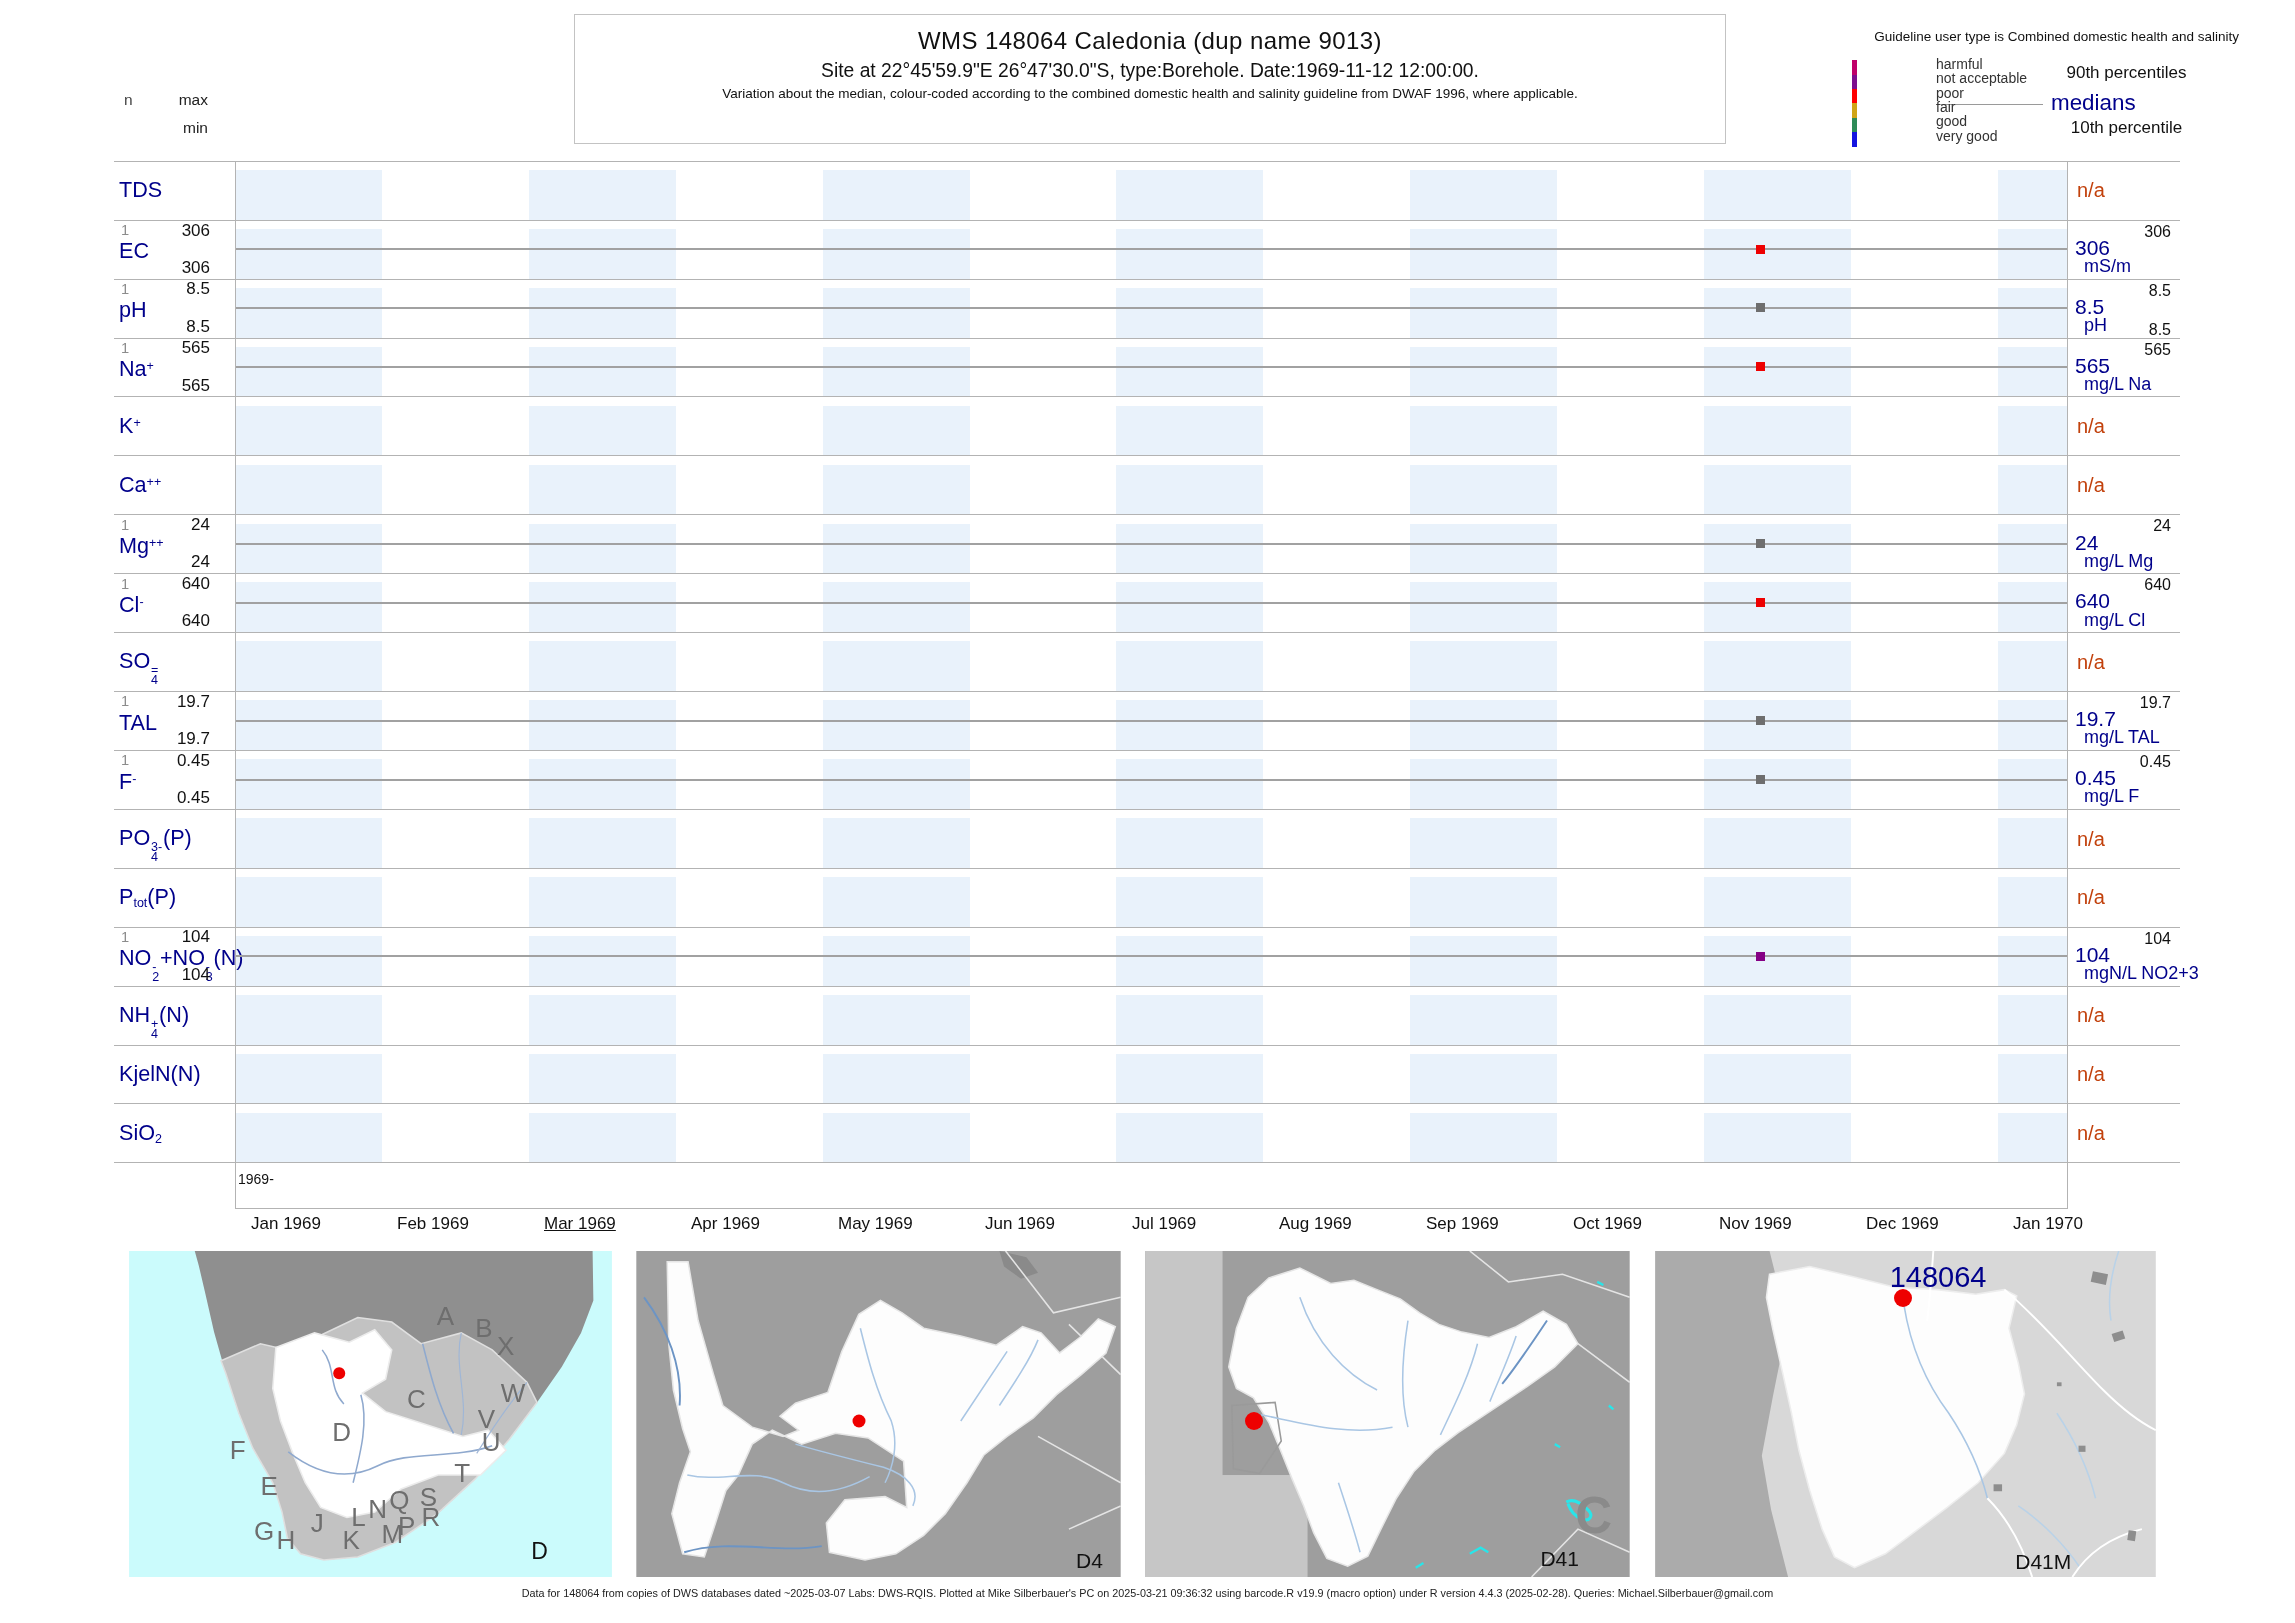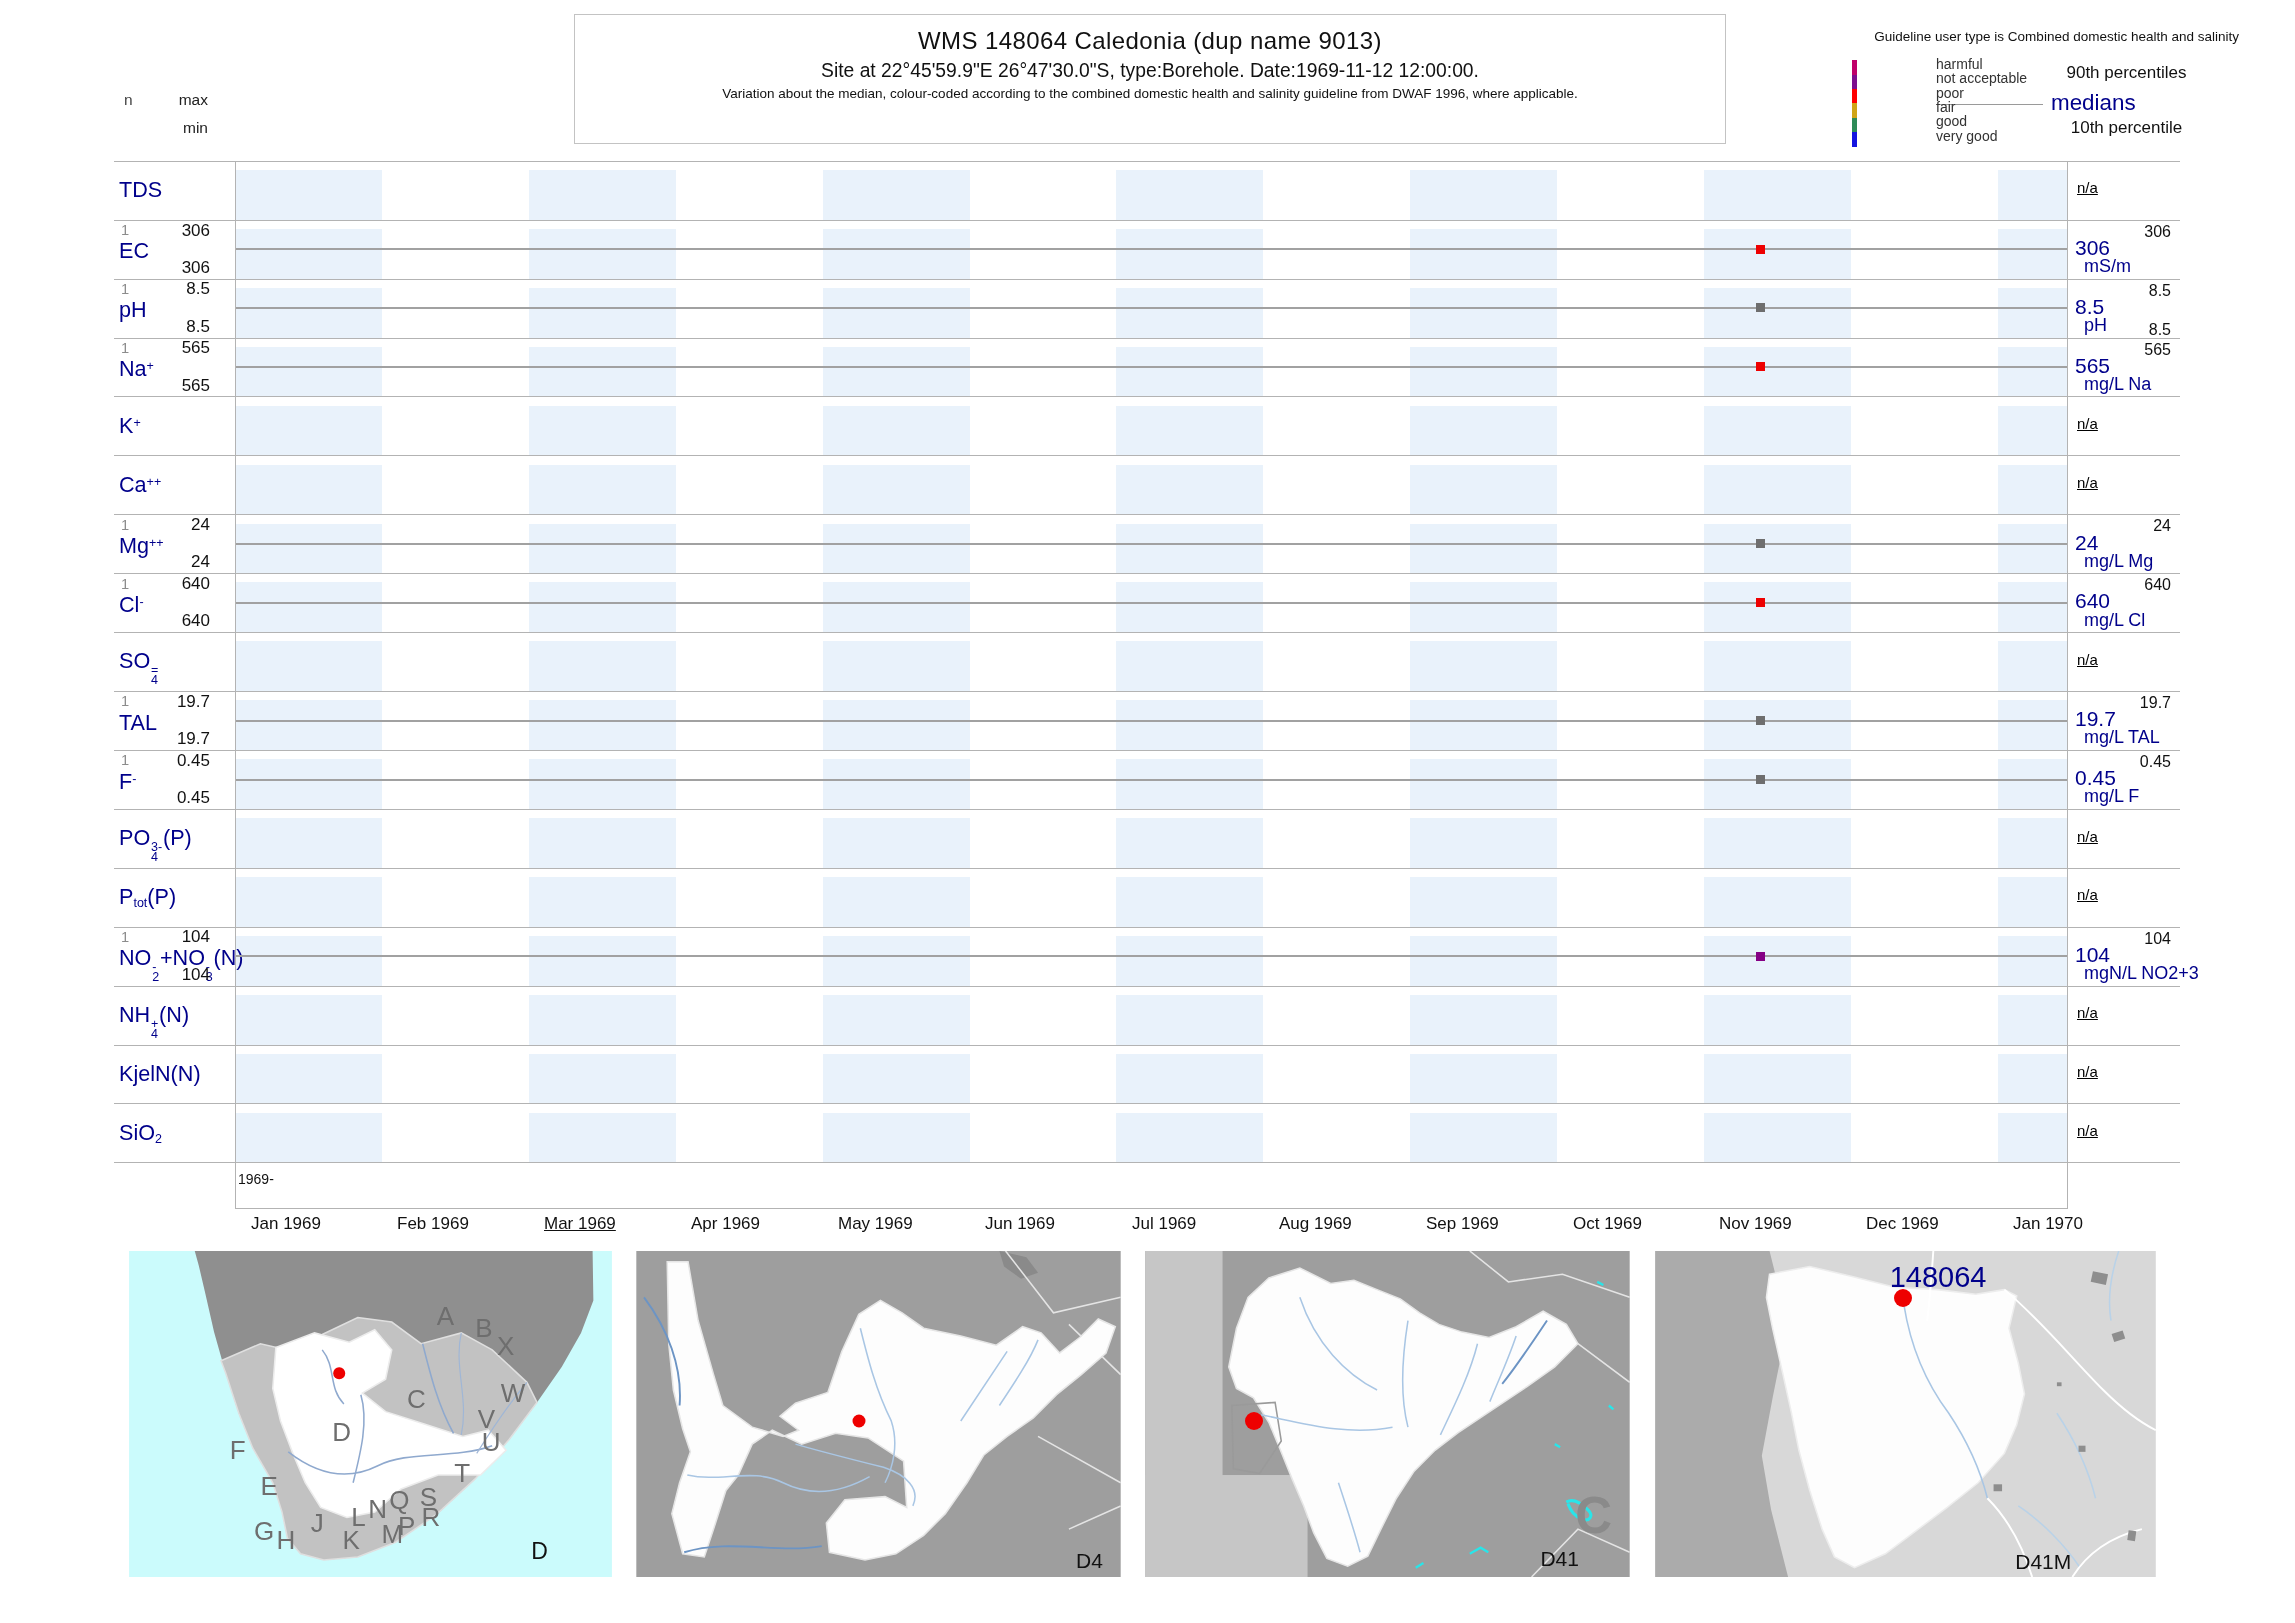--- a/index.html
+++ b/index.html
@@ -35,21 +35,21 @@
   .param{position:absolute;left:119px;font-size:21.6px;color:#00008B;white-space:nowrap;}
   .param sup,.param sub{font-size:0.58em;}
   .param sup{vertical-align:0.45em;}
   .param sub{vertical-align:-0.2em;}
   .stack{display:inline-flex;flex-direction:column;align-items:flex-start;font-size:0.58em;line-height:0.85;vertical-align:-0.45em;margin:0 0.8px;}
   .nval{position:absolute;left:121px;font-size:14.7px;color:#8c8c8c;}
   .maxv,.minv{position:absolute;left:116px;width:94px;text-align:right;font-size:17px;color:#111;}
   .p90v,.p10v{position:absolute;left:2080px;width:91px;text-align:right;font-size:16px;color:#111;}
   .medv{position:absolute;left:2075px;font-size:21px;color:#00008B;white-space:nowrap;}
   .unitv{position:absolute;left:2084px;font-size:18px;color:#00008B;white-space:nowrap;}
-  .nav{position:absolute;left:2077px;font-size:15px;color:#000000;text-decoration:underline;}
+  .nav{position:absolute;left:2077px;font-size:20px;color:#c2410c;}
   .month-label{position:absolute;top:1214px;width:116px;text-align:left;font-size:17px;color:#111;white-space:nowrap;}
   #year-label{position:absolute;left:238px;top:1171px;font-size:14px;color:#111;}
 
   
   .map-panel{position:absolute;top:1251px;height:326px;}
   .map-dot{position:absolute;background:#EE0000;border-radius:50%;transform:translate(-50%,-50%);}
   .map-letter{position:absolute;transform:translate(-50%,-50%);font-size:26px;color:#6e6e6e;}
   .map-corner{position:absolute;font-size:21px;color:#111;transform:translate(-50%,-50%);}
   #map1-corner{font-size:23px;}
   #map3-watermark{position:absolute;transform:translate(-50%,-50%);font-size:51px;font-weight:bold;color:#8a8a8a;}
@@ -429,20 +429,21 @@
         <rect x="548" y="252" width="9" height="8"></rect>
         <rect x="438" y="302" width="11" height="9"></rect>
         <rect x="612" y="362" width="10" height="13" transform="rotate(8 617 368)"></rect>
         <rect x="520" y="170" width="6" height="5"></rect>
       </g>
     </svg>
     <div id="map4-site" style="left:56.5%;top:8%;">148064</div>
     <div class="map-corner" style="left:77.5%;top:95.5%;">D41M</div>
   <div class="map-dot" style="left: 49.5%; top: 14.5%; width: 18px; height: 18px;"></div></div>
 
+  <div id="footer-text">Data for 148064 from copies of DWS databases dated ~2025-03-07 Labs: DWS-RQIS. Plotted at Mike Silberbauer's PC on 2025-03-21 09:36:32 using barcode.R v19.9 (macro option) under R version 4.4.3 (2025-02-28). Queries: Michael.Silberbauer@gmail.com</div>
 <div class="strip-label" style="top: 56px;">harmful</div>
     <div class="strip-label" style="top: 70px;">not acceptable</div>
     <div class="strip-label" style="top: 85px;">poor</div>
     <div class="strip-label" style="top: 99px;">fair</div>
     <div class="strip-label" style="top: 113px;">good</div>
     <div class="strip-label" style="top: 128px;">very good</div>
   </div>
 
 
 </body></html>

